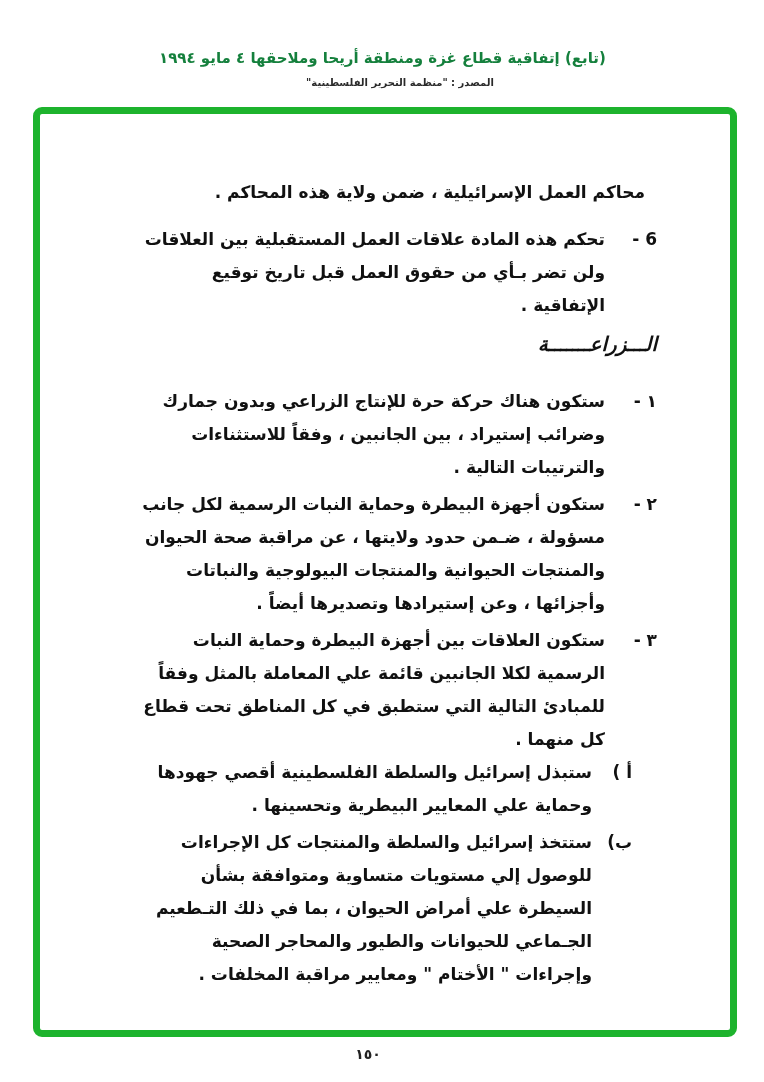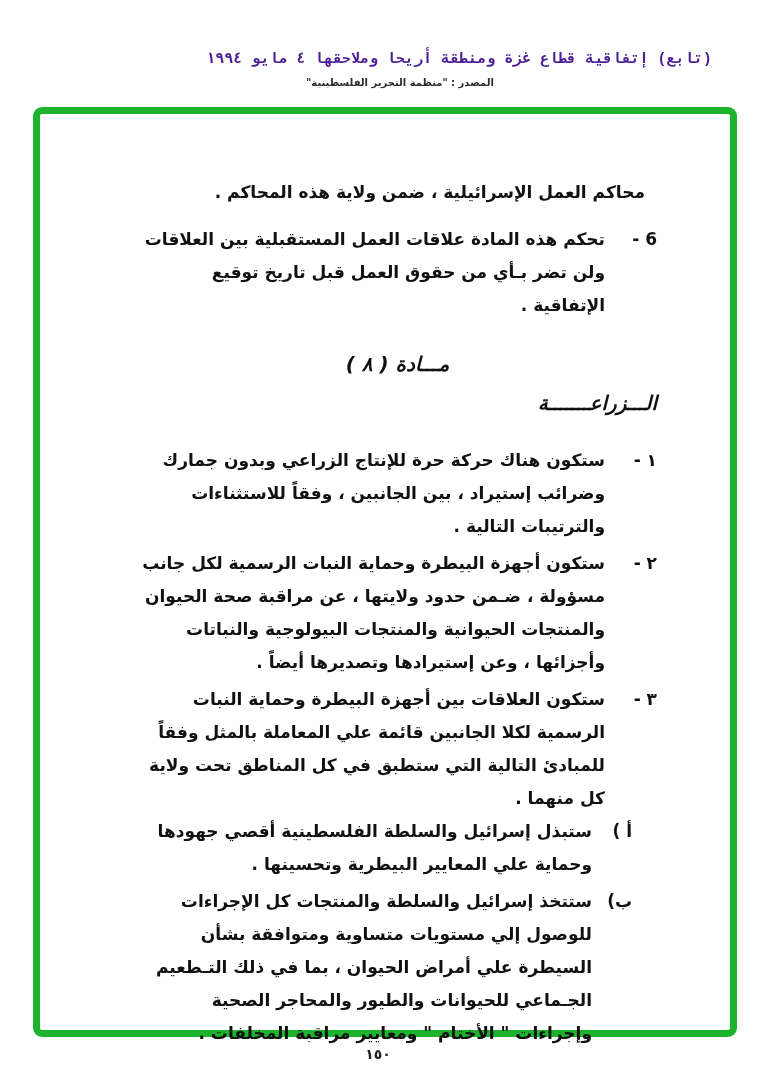--- a/index.html
+++ b/index.html
@@ -19,27 +19,26 @@
     height: 1082px;
     background: #ffffff;
     direction: rtl;
   }
   
   .header-line1 {
     position: absolute;
     top: 49px;
     left: 159px;
     width: 600px;
-    text-align: center;
+    text-align: left;
     font-size: 15px;
     font-weight: 700;
     letter-spacing: 0.2px;
-    color: #4c1d95;
+    color: #15803d;
     direction: rtl;
-    font-family: Liberation Mono, monospace;
   }
   .header-line2 {
     position: absolute;
     top: 77px;
     left: 250px;
     width: 300px;
     text-align: center;
     font-size: 10px;
     font-weight: 700;
     color: #2a2a2a;
@@ -112,21 +111,21 @@
     flex: 0 0 40px;
     white-space: nowrap;
   }
   .subitem .txt { flex: 1; }
   .subitem-a { margin-top: 0px; }
   .subitem-b { margin-top: 4px; }
   
   .page-number {
     position: absolute;
     top: 1046px;
-    left: 328px;
+    left: 318px;
     width: 100px;
     text-align: center;
     font-size: 14px;
     font-weight: 700;
     letter-spacing: 3px;
     color: #222222;
     direction: rtl;
   }
 </style>
 </head>
@@ -141,39 +140,38 @@
   <div class="frame">
     <div class="content">
 
       <p class="intro">محاكم العمل الإسرائيلية ، ضمن ولاية هذه المحاكم .</p>
 
       <div class="item">
         <span class="num">6 -</span>
         <div class="txt">تحكم هذه المادة علاقات العمل المستقبلية بين العلاقات ولن تضر بـأي من حقوق العمل قبل تاريخ توقيع الإتفاقية .</div>
       </div>
 
-      <div class="article-title">مـــادة ( ٨ )</div>
 
       <div class="article-subject">الـــزراعـــــــة</div>
 
       <div class="items-block">
 
         <div class="item">
           <span class="num">١ -</span>
           <div class="txt">ستكون هناك حركة حرة للإنتاج الزراعي وبدون جمارك وضرائب إستيراد ، بين الجانبين ، وفقاً للاستثناءات والترتيبات التالية .</div>
         </div>
 
         <div class="item">
           <span class="num">٢ -</span>
           <div class="txt">ستكون أجهزة البيطرة وحماية النبات الرسمية لكل جانب مسؤولة ، ضـمن حدود ولايتها ، عن مراقبة صحة الحيوان والمنتجات الحيوانية والمنتجات البيولوجية والنباتات وأجزائها ، وعن إستيرادها وتصديرها أيضاً .</div>
         </div>
 
         <div class="item">
           <span class="num">٣ -</span>
-          <div class="txt">ستكون العلاقات بين أجهزة البيطرة وحماية النبات الرسمية لكلا الجانبين قائمة علي المعاملة بالمثل وفقاً للمبادئ التالية التي ستطبق في كل المناطق تحت ولاية كل منهما .</div>
+          <div class="txt">ستكون العلاقات بين أجهزة البيطرة وحماية النبات الرسمية لكلا الجانبين قائمة علي المعاملة بالمثل وفقاً للمبادئ التالية التي ستطبق في كل المناطق تحت قطاع كل منهما .</div>
         </div>
 
         <div class="subitem subitem-a">
           <span class="num">أ )</span>
           <div class="txt">ستبذل إسرائيل والسلطة الفلسطينية أقصي جهودها وحماية علي المعايير  البيطرية وتحسينها .</div>
         </div>
 
         <div class="subitem subitem-b">
           <span class="num">ب)</span>
           <div class="txt">ستتخذ إسرائيل والسلطة والمنتجات كل الإجراءات للوصول إلي مستويات متساوية ومتوافقة بشأن السيطرة علي أمراض الحيوان ،  بما في ذلك التـطعيم الجـماعي للحيوانات والطيور والمحاجر الصحية وإجراءات " الأختام " ومعايير مراقبة المخلفات .</div>

